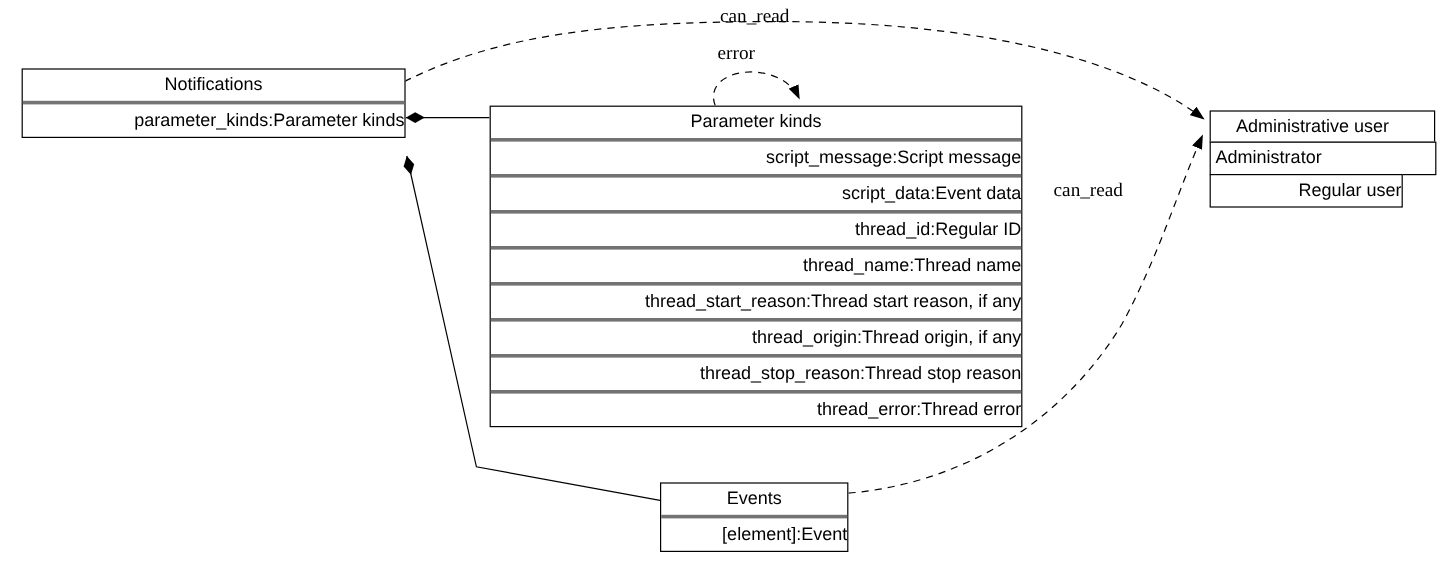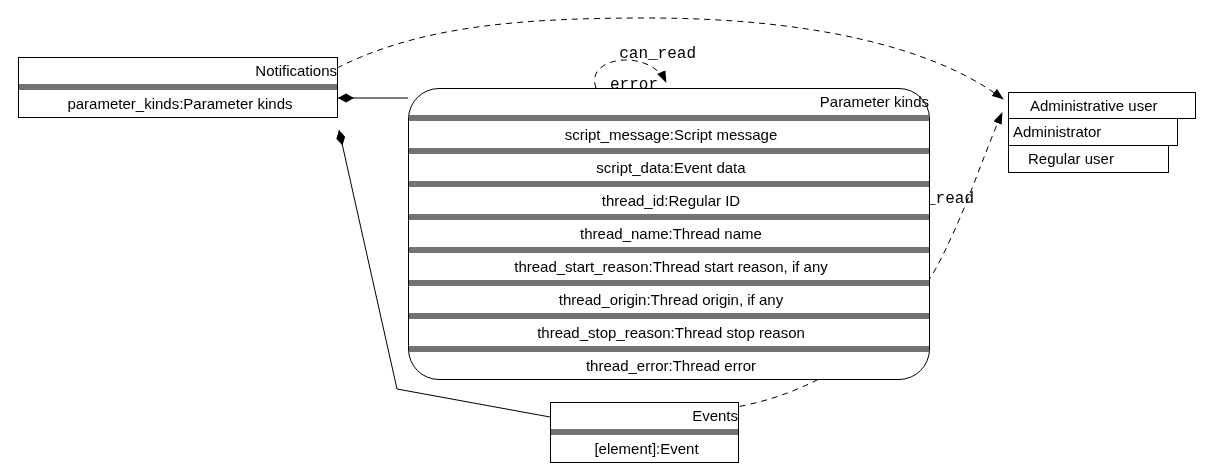--- a/index.html
+++ b/index.html
@@ -19,53 +19,52 @@
     pointer-events: none;
   }
   .node {
     position: absolute;
     background: #ffffff;
     border: 1px solid #000000;
     box-sizing: border-box;
     font-size: 15px;
   }
   .node .title {
-    text-align: right;
+    text-align: center;
     height: 26px;
     line-height: 26px;
     white-space: nowrap;
     overflow: hidden;
   }
   .node .row {
-    border-top: 6px solid #737373;
+    border-top: 3px solid #737373;
     height: 27px;
     line-height: 27px;
     padding-left: 4px;
-    text-align: center;
+    text-align: right;
     white-space: nowrap;
     overflow: hidden;
   }
   
   .subbox {
     position: absolute;
     background: #ffffff;
     border: 1px solid #000000;
     box-sizing: border-box;
     font-size: 15px;
     white-space: nowrap;
     overflow: hidden;
   }
   .edge-label {
     position: absolute;
-    font-family: Liberation Mono, monospace;
+    font-family: Liberation Serif, serif;
     font-size: 16px;
     color: #000000;
     white-space: nowrap;
-    text-align: right;
-    margin-top: 40px;
+    text-align: left;
   }
 </style>
 </head>
 <body>
 
 <div id="canvas">
 
   <svg id="edges" viewBox="0 0 1211 468" xmlns="http://www.w3.org/2000/svg">
     <defs>
       <marker id="arrow" markerWidth="12" markerHeight="9" refX="11" refY="4.5" orient="auto" markerUnits="userSpaceOnUse">
@@ -91,34 +90,34 @@
 
   <div class="edge-label" style="left:598px; top:36px; width:60px;">error</div>
 
   <div class="edge-label" style="left:878px; top:150px; width:96px;">can_read</div>
 
   <div class="node" style="left:18px; top:57px; width:320px;">
     <div class="title">Notifications</div>
     <div class="row">parameter_kinds:Parameter kinds</div>
   </div>
 
-  <div class="node" style="left:408px; top:88px; width:522px;border-radius:31px;">
+  <div class="node" style="left:408px; top:88px; width:444px;">
     <div class="title">Parameter kinds</div>
     <div class="row">script_message:Script message</div>
     <div class="row">script_data:Event data</div>
     <div class="row">thread_id:Regular ID</div>
     <div class="row">thread_name:Thread name</div>
     <div class="row">thread_start_reason:Thread start reason, if any</div>
     <div class="row">thread_origin:Thread origin, if any</div>
     <div class="row">thread_stop_reason:Thread stop reason</div>
     <div class="row">thread_error:Thread error</div>
   </div>
 
   <div class="subbox" style="left:1008px; top:92px; width:188px; height:27px; line-height:25px; padding-left:21px;">Administrative user</div>
-  <div class="subbox" style="left:1008px; top:118px; width:170px; height:28px; line-height:26px; padding-left:4px;">Administrator</div>
-  <div class="subbox" style="left:1008px; top:145px; width:161px; height:28px; line-height:26px; padding-left:19px;">Regular user</div>
+  <div class="subbox" style="left:1008px; top:118px; width:189px; height:28px; line-height:26px; padding-left:4px;">Administrator</div>
+  <div class="subbox" style="left:1008px; top:145px; width:161px; height:28px; line-height:26px; padding-left:4px;text-align:right;">Regular user</div>
 
-  <div class="node" style="left:550px; top:402px; width:189px;">
+  <div class="node" style="left:550px; top:402px; width:157px;">
     <div class="title">Events</div>
     <div class="row">[element]:Event</div>
   </div>
 
 </div>
 
 </body></html>

